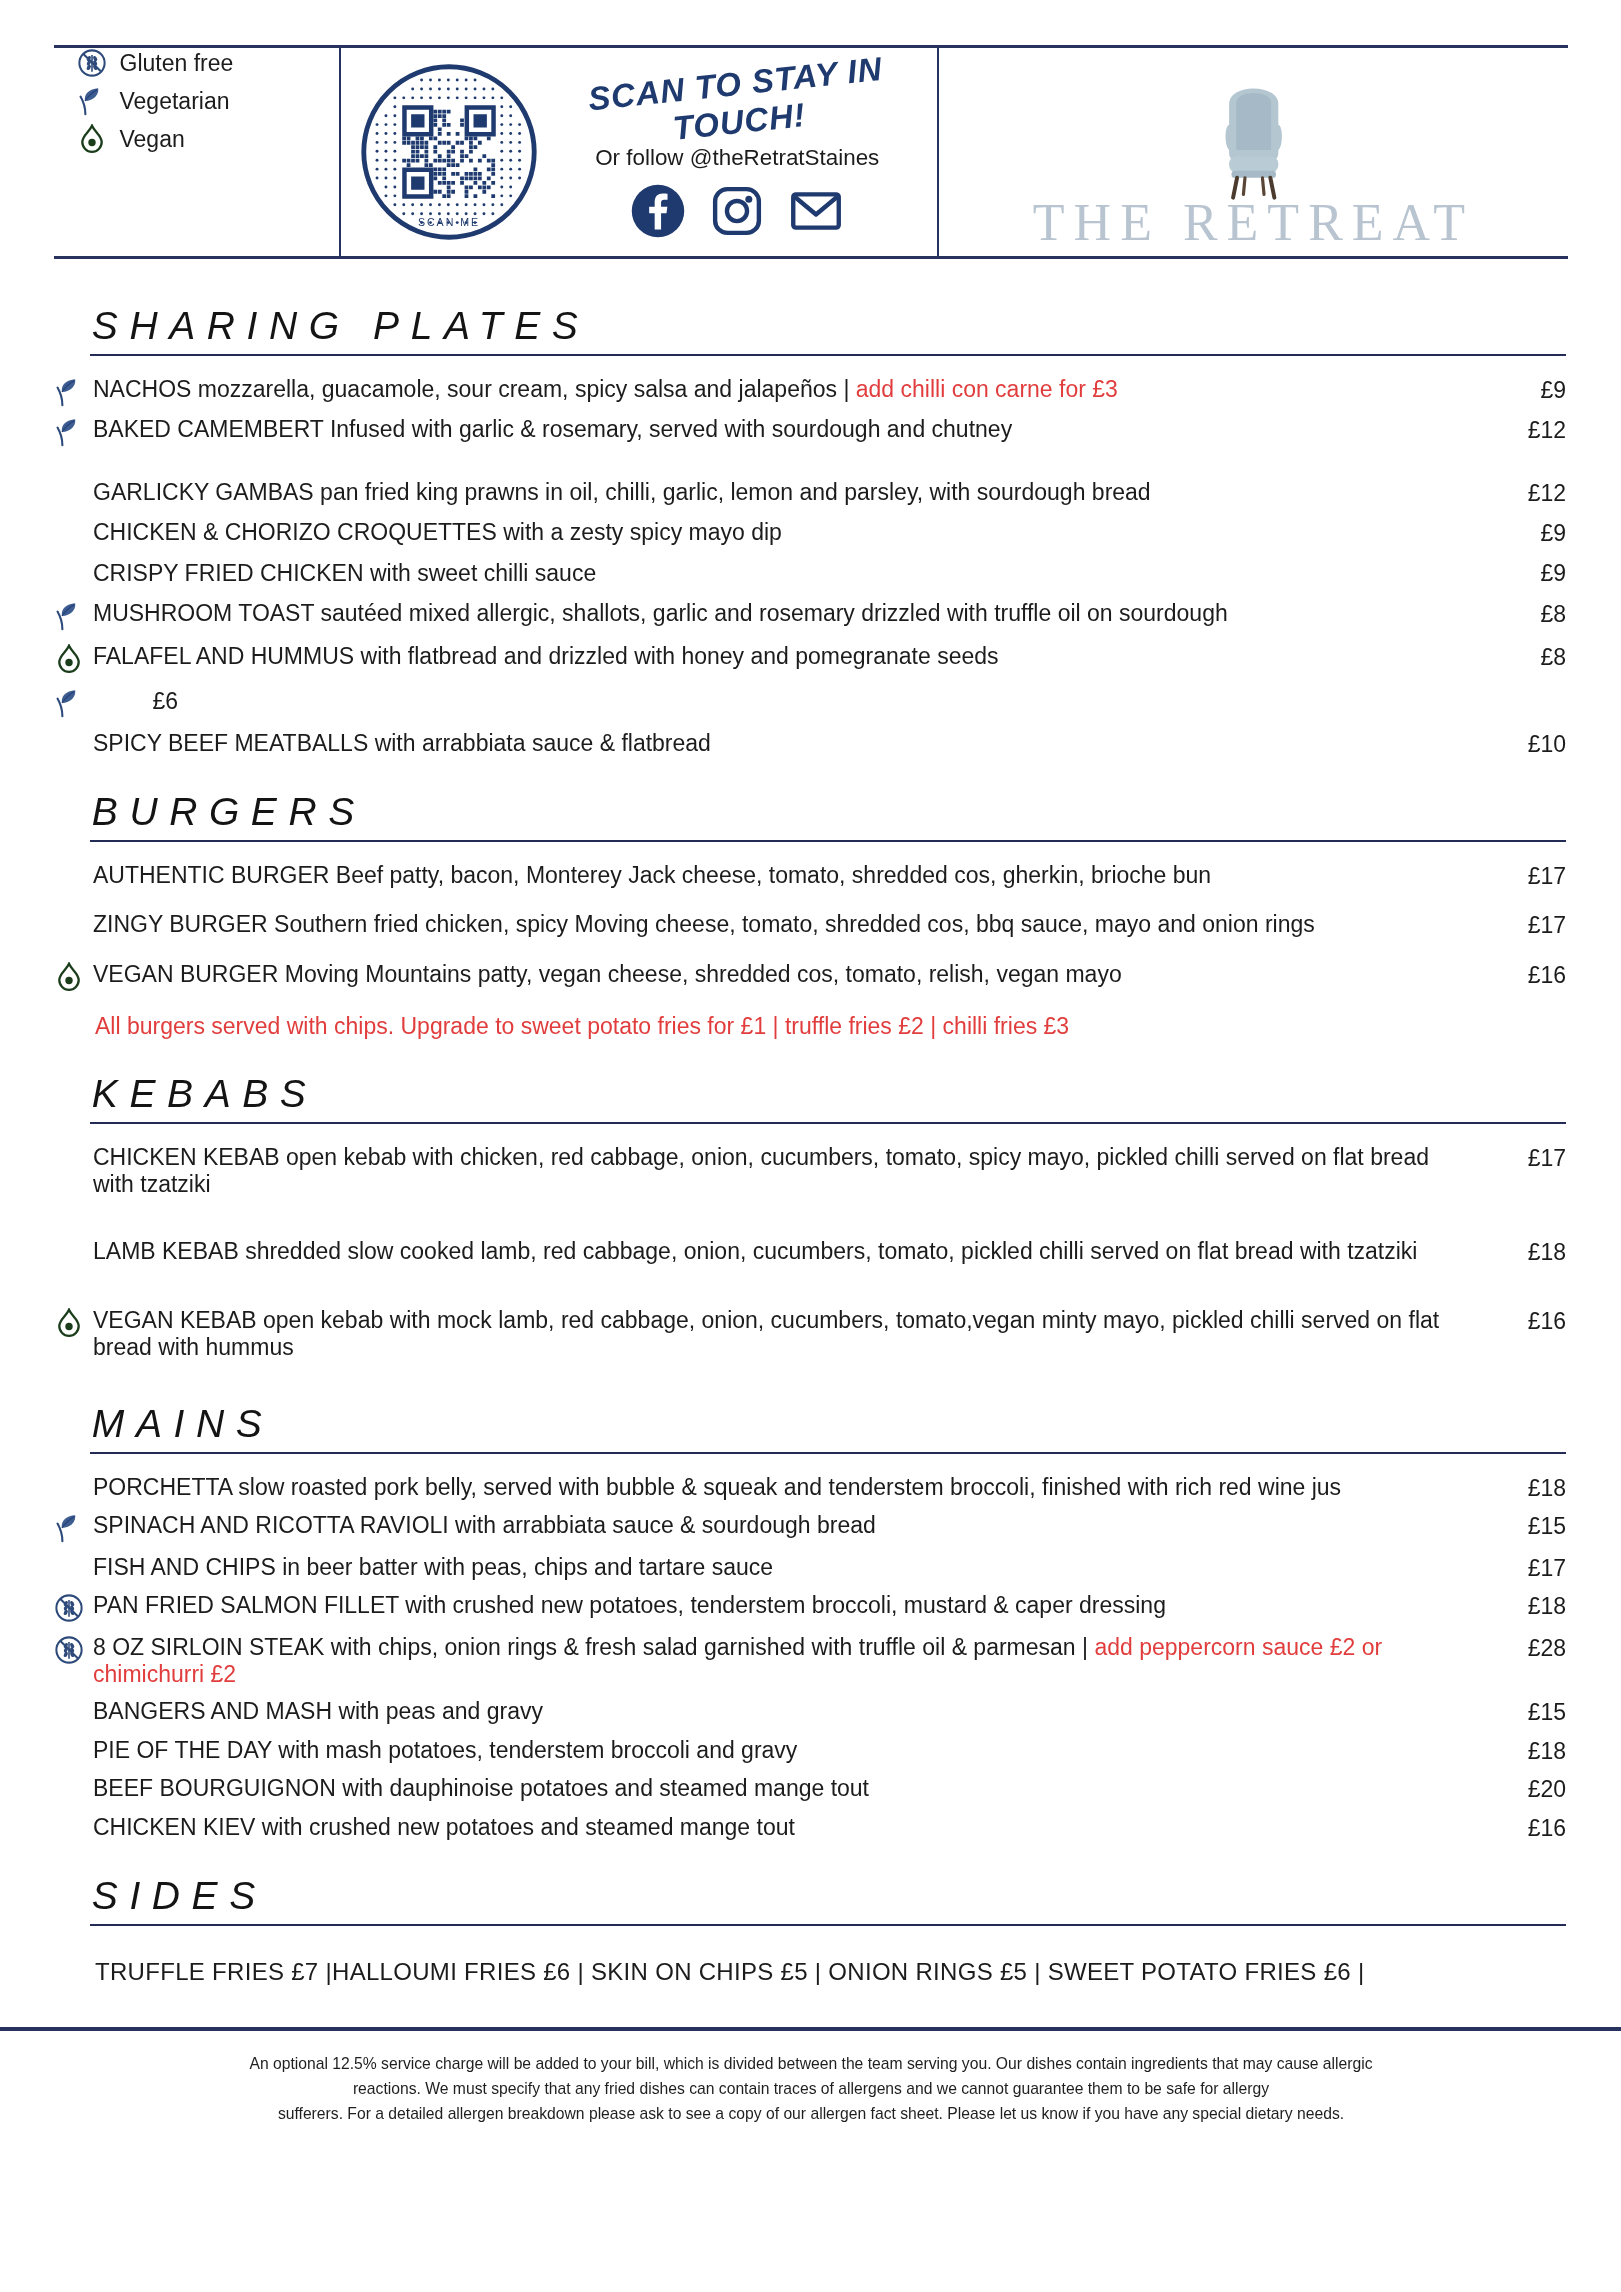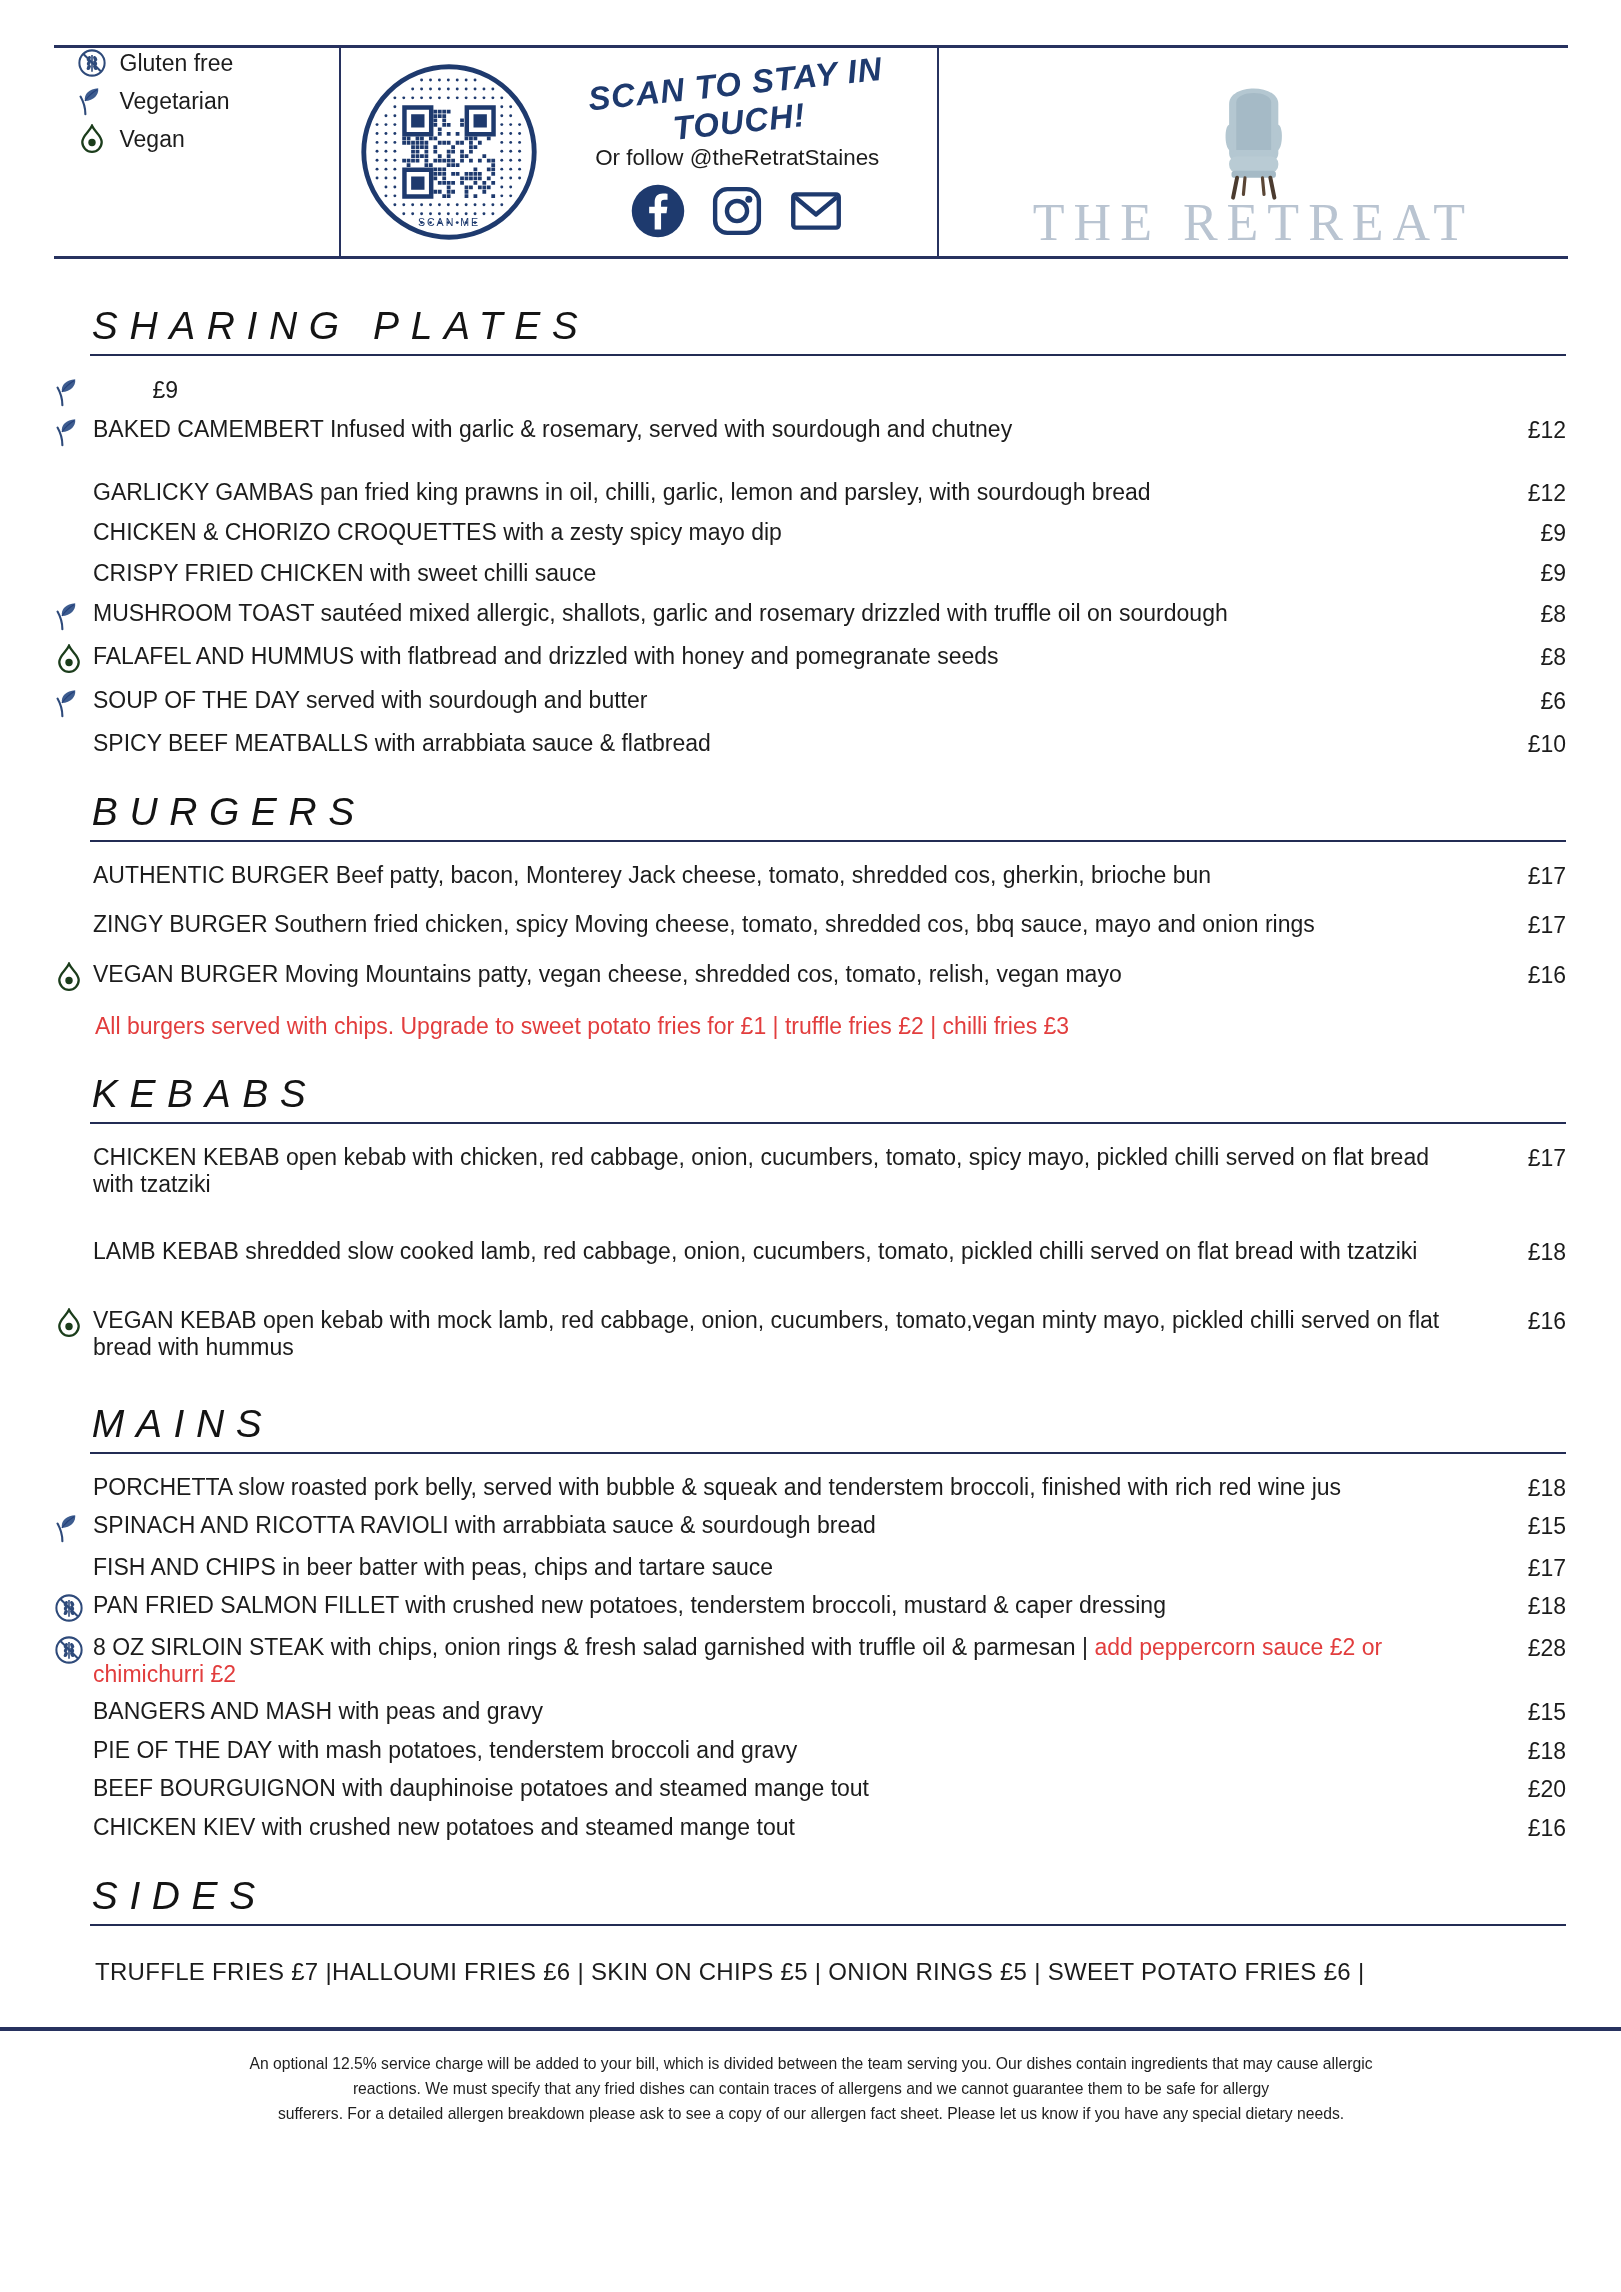--- a/index.html
+++ b/index.html
@@ -313,20 +313,21 @@
       <section class="section sec-sharing first">
         <h2 class="section-title">SHARING PLATES</h2>
         <div class="item">
           <div class="diet">
   <svg viewBox="0 0 34 34">
     <path d="M4 12 C8 19 9.5 25 9.5 32" stroke="#2e4a7a" stroke-width="2.4" fill="none" stroke-linecap="round"></path>
     <path d="M9 17 C7.5 9 14 3 24 2.5 C25 10 19 16.5 9 17 Z" fill="#3d5c8f"></path>
     <path d="M9 17 C13 11 18 7 23 4" stroke="#24407a" stroke-width="1.2" fill="none"></path>
   </svg>
 </div>
+          <p class="itext"><span class="iname">NACHOS </span><span class="idesc">mozzarella, guacamole, sour cream, spicy salsa and jalapeños |</span><span class="ired"> add chilli con carne for £3</span></p>
           <div class="price">£9</div>
         </div>
         <div class="item">
           <div class="diet">
   <svg viewBox="0 0 34 34">
     <path d="M4 12 C8 19 9.5 25 9.5 32" stroke="#2e4a7a" stroke-width="2.4" fill="none" stroke-linecap="round"></path>
     <path d="M9 17 C7.5 9 14 3 24 2.5 C25 10 19 16.5 9 17 Z" fill="#3d5c8f"></path>
     <path d="M9 17 C13 11 18 7 23 4" stroke="#24407a" stroke-width="1.2" fill="none"></path>
   </svg>
 </div>
@@ -372,21 +373,20 @@
           <div class="price">£8</div>
         </div>
         <div class="item">
           <div class="diet">
   <svg viewBox="0 0 34 34">
     <path d="M4 12 C8 19 9.5 25 9.5 32" stroke="#2e4a7a" stroke-width="2.4" fill="none" stroke-linecap="round"></path>
     <path d="M9 17 C7.5 9 14 3 24 2.5 C25 10 19 16.5 9 17 Z" fill="#3d5c8f"></path>
     <path d="M9 17 C13 11 18 7 23 4" stroke="#24407a" stroke-width="1.2" fill="none"></path>
   </svg>
 </div>
-          <p class="itext"><span class="iname">SOUP OF THE DAY </span><span class="idesc">served with sourdough and butter</span></p>
           <div class="price">£6</div>
         </div>
         <div class="item">
           <div class="diet"></div>
           <p class="itext"><span class="iname">SPICY BEEF MEATBALLS </span><span class="idesc">with arrabbiata sauce &amp; flatbread</span></p>
           <div class="price">£10</div>
         </div>
       </section>
       <section class="section sec-burgers">
         <h2 class="section-title">BURGERS</h2>

